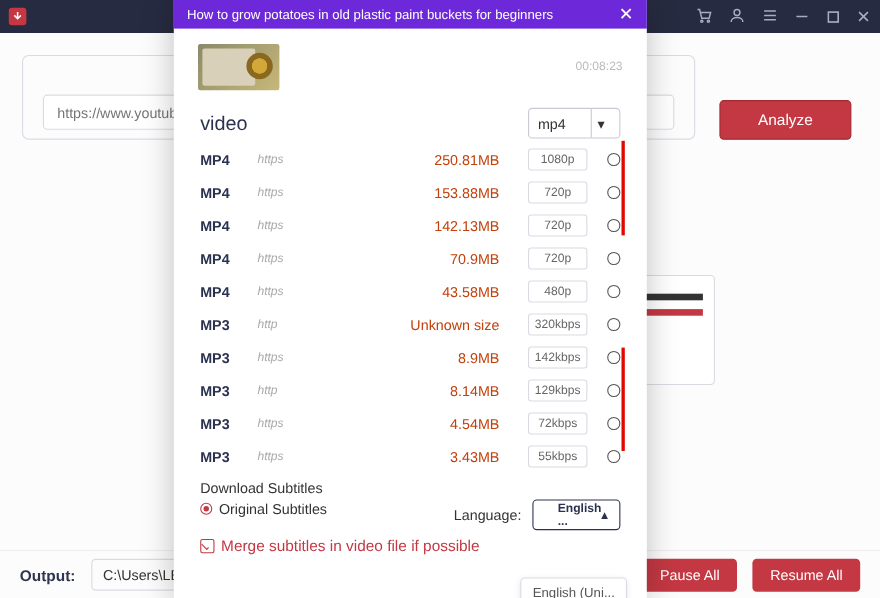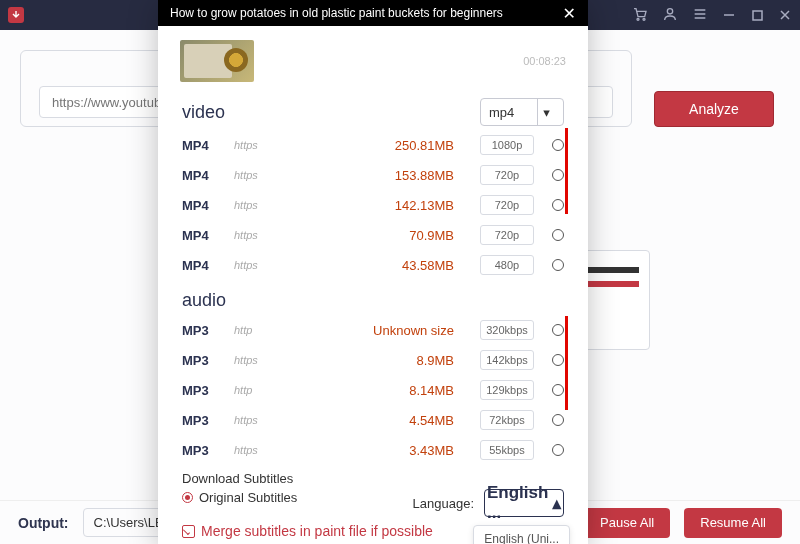--- a/index.html
+++ b/index.html
@@ -15,21 +15,21 @@
 .url-box{flex:1;border:1px solid #d8dbe2;border-radius:6px;padding:8px 18px}
 .url-label{font-size:13px;color:#333;margin-bottom:12px;font-weight:600;text-align:center}
 .url-input{width:100%;border:1px solid #d8dbe2;border-radius:4px;height:32px;padding:0 12px;font-size:13px;color:#999}
 .analyze-btn{height:36px;width:120px;background:#c33843;border:1px solid #a02932;border-radius:4px;color:#fff;font-size:14px;cursor:pointer;margin:0 6px}
 .footer{height:44px;display:flex;align-items:center;padding:0 18px;gap:14px;border-top:1px solid #eee;background:#fcfcfd;font-size:14px}
 .output-label{font-weight:700;color:#2f3550}
 .output-path{border:1px solid #d8dbe2;border-radius:4px;padding:6px 10px;font-size:13px;color:#333;width:200px;white-space:nowrap;overflow:hidden}
 .footer-btn{height:30px;padding:0 16px;background:#c33843;border:none;border-radius:4px;color:#fff;font-size:13px;cursor:pointer}
 .footer .spacer{flex:1}
 .modal{position:absolute;top:0;left:158px;width:430px;height:544px;background:#fff;box-shadow:0 4px 28px rgba(0,0,0,.25);display:flex;flex-direction:column}
-.modal-title{height:26px;background:#000000;color:#fff;font-size:12px;display:flex;align-items:center;padding:0 12px}
+.modal-title{height:26px;background:#6d28d9;color:#fff;font-size:12px;display:flex;align-items:center;padding:0 12px}
 .modal-title .close{margin-left:auto;font-size:16px;cursor:pointer}
 .header-row{display:flex;align-items:center;padding:14px 22px 10px;gap:16px}
 .thumb{width:74px;height:42px;background:linear-gradient(135deg,#8a8a6a,#c8b878);border-radius:2px;position:relative;overflow:hidden}
 .thumb::before{content:"";position:absolute;inset:4px 30% 4px 4px;background:#d8d0b8;border-radius:2px}
 .thumb::after{content:"";position:absolute;right:6px;top:8px;width:24px;height:24px;background:radial-gradient(circle,#d4a838 40%,#8a6820 42%);border-radius:50%}
 .video-title{font-size:16px;font-weight:700;color:#2b3250}
 .duration{margin-left:auto;font-size:11px;color:#bbb}
 .body{padding:0 24px 0 24px;flex:1;overflow:hidden;position:relative}
 .section-row{display:flex;align-items:center;margin:6px 0 4px}
 .section-title{font-size:18px;font-weight:400;color:#2b3250}
@@ -41,21 +41,21 @@
 .size{margin-left:auto;width:94px;text-align:right;color:#c2410c}
 .quality{margin-left:26px;width:54px;height:20px;border:1px solid #d8dbe2;border-radius:3px;font-size:11px;color:#666;display:flex;align-items:center;justify-content:center}
 .radio{margin-left:18px;width:12px;height:12px;border:1.5px solid #555;border-radius:50%}
 .redbar{position:absolute;right:20px;width:3px;background:#e10600}
 .tooltip{position:absolute;right:18px;top:433px;background:#fff;border:1px solid #d8dbe2;border-radius:4px;padding:6px 10px;font-size:12px;color:#555;box-shadow:0 2px 6px rgba(0,0,0,.1)}
 .sub-section{padding-top:6px;font-size:13px;color:#333}
 .orig-row{display:flex;align-items:center;gap:6px;margin:4px 0 6px}
 .orig-radio{width:11px;height:11px;border:1.5px solid #c33843;border-radius:50%;display:flex;align-items:center;justify-content:center}
 .orig-radio::before{content:"";width:5px;height:5px;background:#c33843;border-radius:50%}
 .lang-row{display:flex;align-items:center;justify-content:flex-end;gap:10px;margin-top:-22px}
-.lang-select{width:80px;height:28px;border:1.5px solid #2b3250;border-radius:4px;display:flex;align-items:center;padding:0 2px;font-size:17px;font-weight:600;color:#2b3250;cursor:pointer}
+.lang-select{width:80px;height:28px;border:1.5px solid #2b3250;border-radius:4px;display:flex;align-items:center;padding:0 22px;font-size:11px;font-weight:600;color:#2b3250;cursor:pointer}
 .lang-select .caret2{margin-left:auto}
 .merge-row{display:flex;align-items:center;gap:6px;color:#c33843;margin-top:6px;font-size:14px}
 .merge-row .chk{width:13px;height:13px;border:1.5px solid #c33843;border-radius:2px;position:relative}
 .merge-row .chk::before{content:"";position:absolute;inset:2px 6px 2px 2px;border-bottom:1.5px solid #c33843;border-left:1.5px solid #c33843;transform:rotate(-45deg)}
 .placeholder{position:absolute;right:150px;top:250px;width:80px;height:100px;border:1px solid #d8dbe2;border-radius:4px;background:#fff}
 .placeholder::before{content:"";position:absolute;left:10px;right:10px;top:16px;height:6px;background:#333}
 .placeholder::after{content:"";position:absolute;left:10px;right:10px;top:30px;height:6px;background:#c33843}
 </style>
 </head>
 <body>
@@ -165,23 +165,20 @@
         <div class="row">
           <span class="fmt">MP4</span>
           <span class="proto">https</span>
           <span class="size">43.58MB</span>
           <span class="quality">480p</span>
           <span class="radio"></span>
         </div>
       </div>
     <div class="redbar" style="top:36px;height:86px"></div>
 
-    <div class="section-row" style="margin-top:10px">
-      <span class="section-title">audio</span>
-    </div>
     <div id="audio-list">
         <div class="row">
           <span class="fmt">MP3</span>
           <span class="proto">http</span>
           <span class="size">Unknown size</span>
           <span class="quality">320kbps</span>
           <span class="radio"></span>
         </div>
         <div class="row">
           <span class="fmt">MP3</span>
@@ -222,18 +219,18 @@
       </div>
       <div class="lang-row">
         <span>Language:</span>
         <div class="lang-select">
           <span>English ...</span>
           <span class="caret2">▴</span>
         </div>
       </div>
       <div class="merge-row">
         <span class="chk"></span>
-        <span>Merge subtitles in paint file if possible</span>
+        <span>Merge subtitles in video file if possible</span>
       </div>
     </div>
     <div class="tooltip">English (Uni...</div>
   </div>
 </div>
 
 </body></html>

